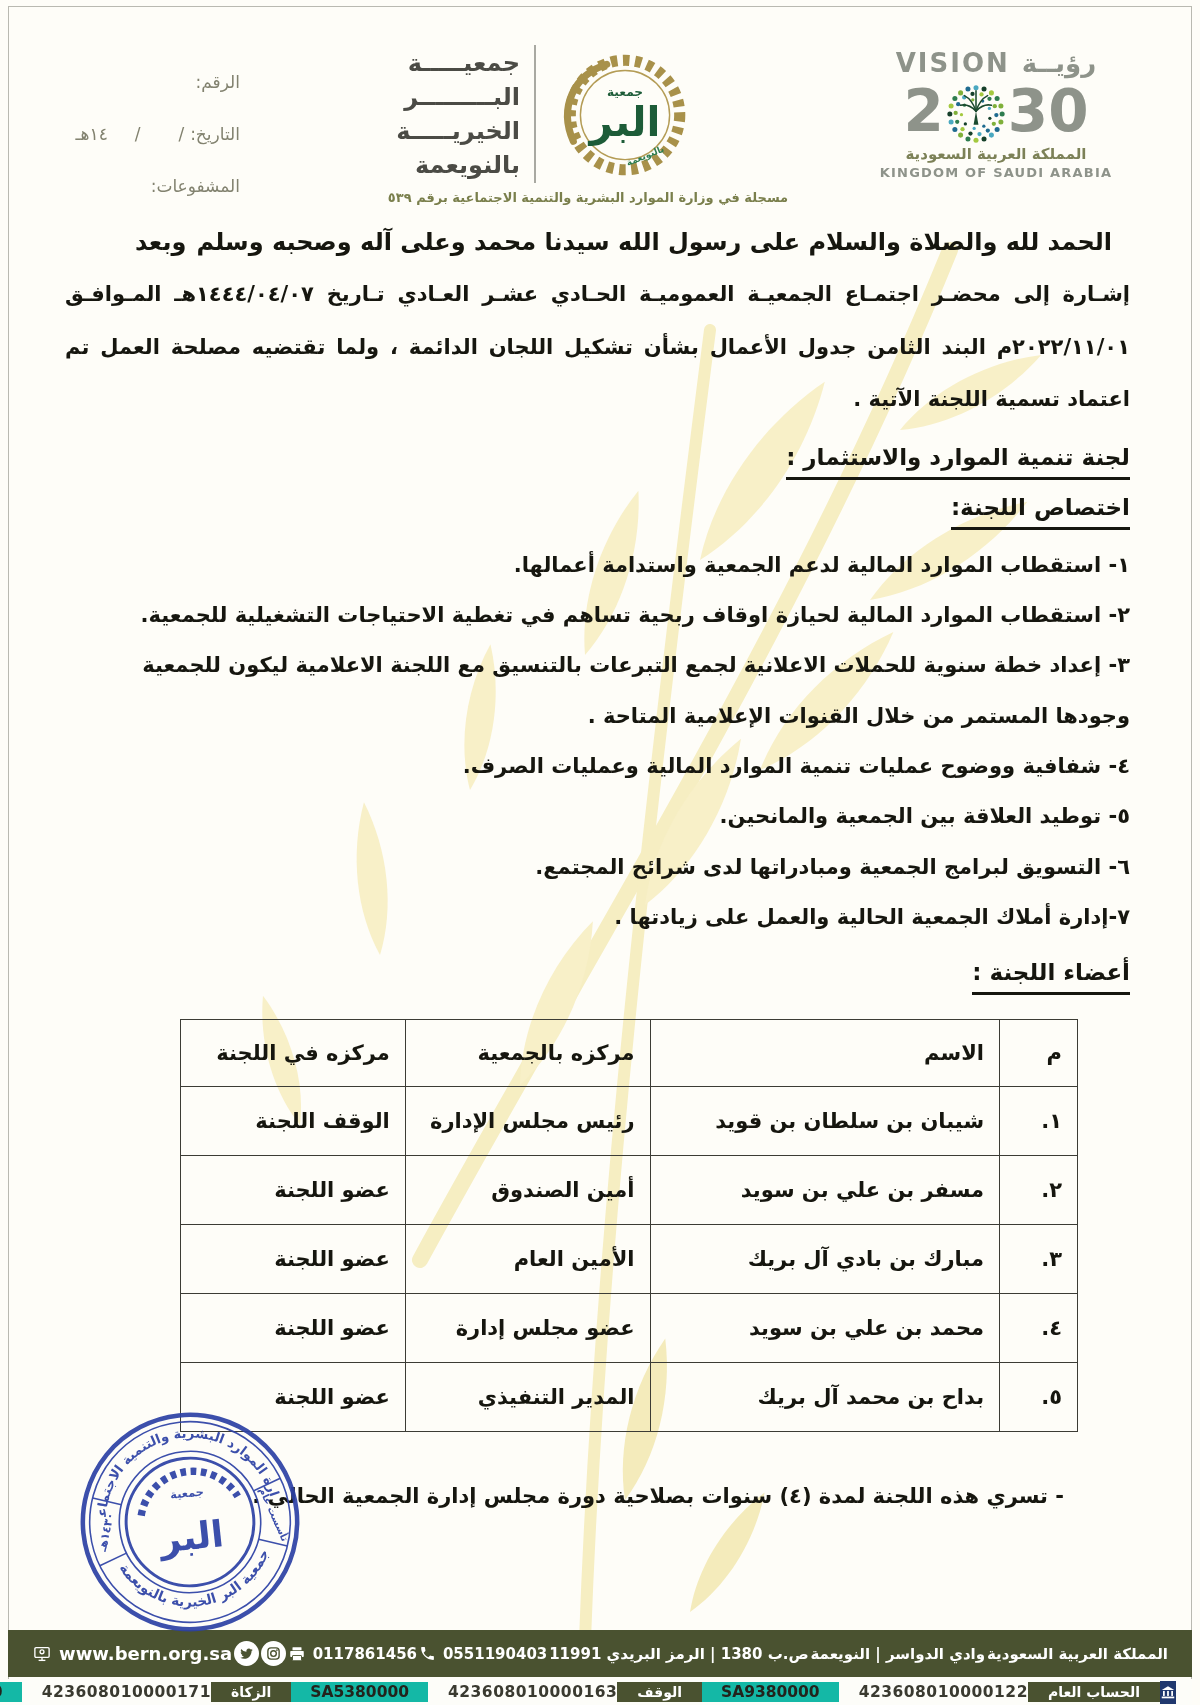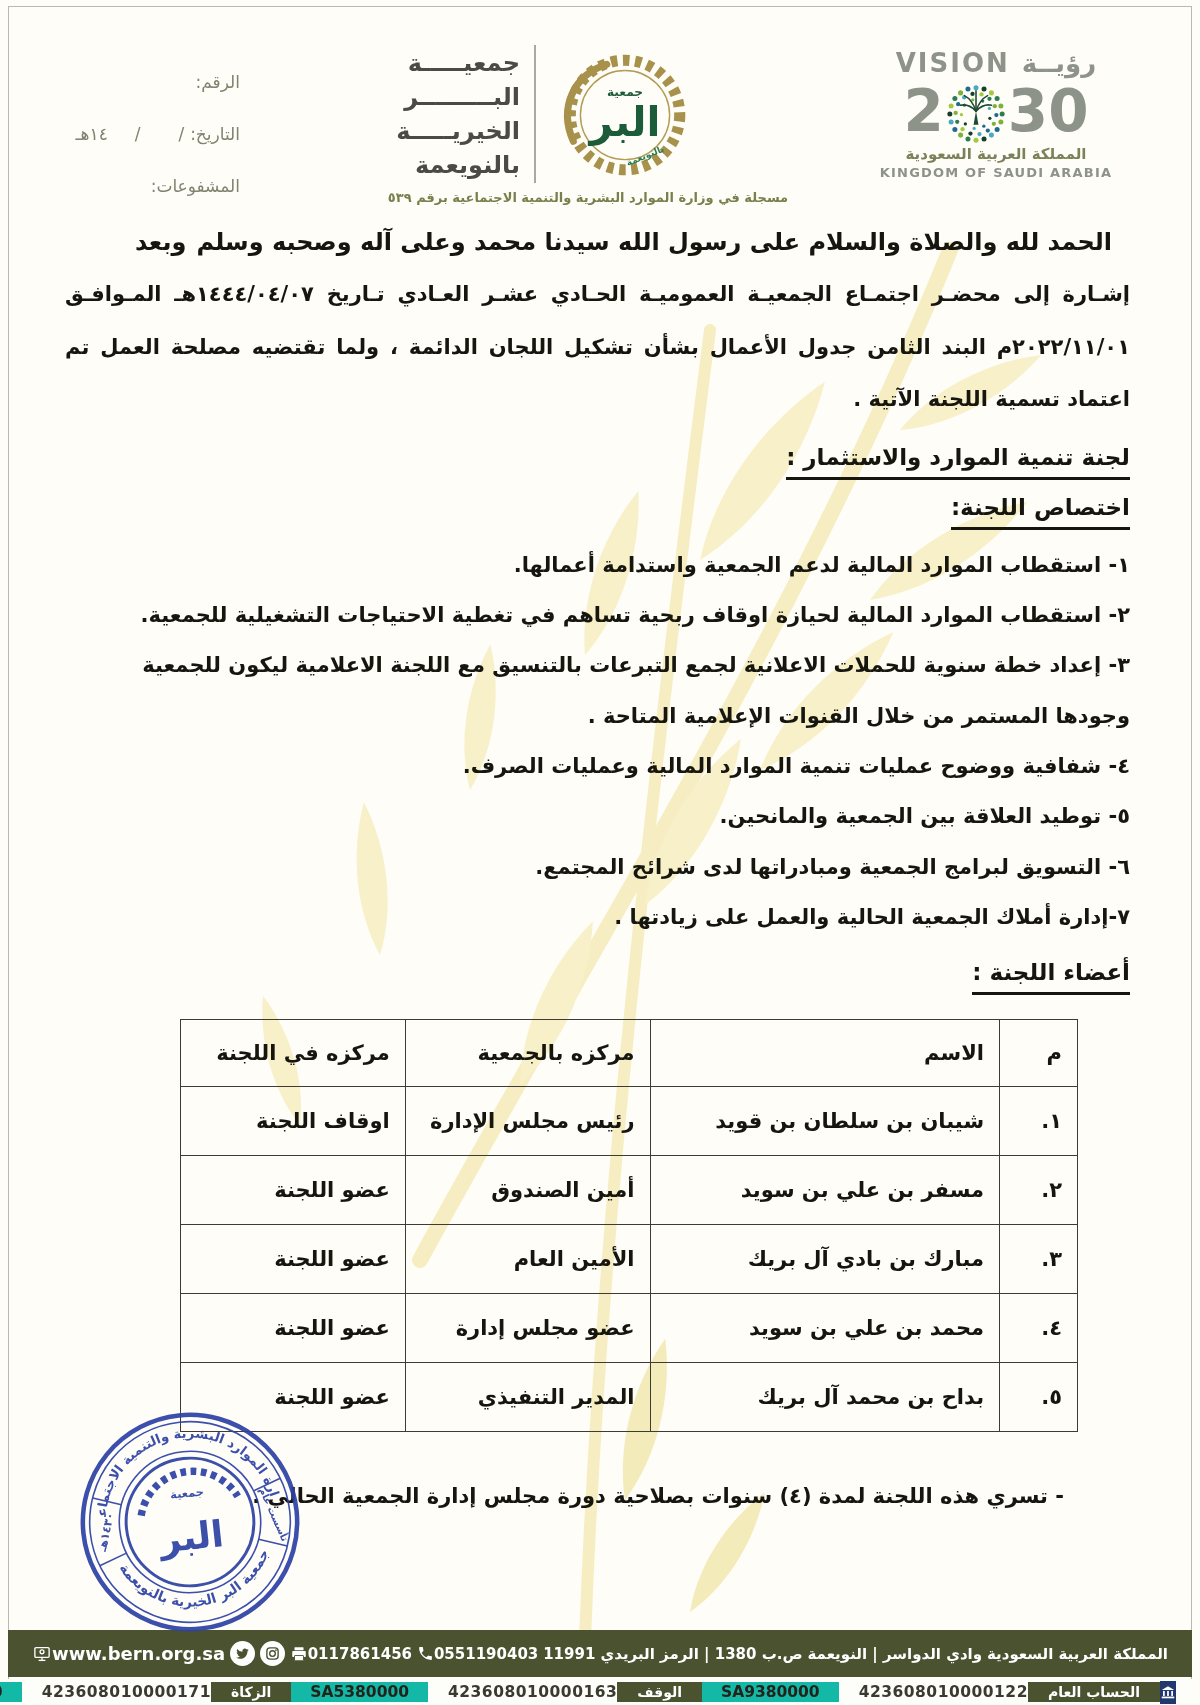--- a/index.html
+++ b/index.html
@@ -34,21 +34,21 @@
   table.members th,table.members td{border:1.2px solid #3c3c35;font-size:21px;font-weight:bold;padding:0 15px;}
   table.members th{height:66px;}
   table.members td{height:68px;}
   .note{font-size:21px;font-weight:bold;margin:52px 66px 0 0;}
   
   .stamp{position:absolute;left:76px;top:1408px;z-index:3;transform:rotate(-6deg);opacity:.92;}
   
   .foot-bar{position:absolute;left:8px;right:8px;top:1630px;height:47px;background:#4a5230;z-index:2;
             display:flex;direction:rtl;align-items:center;justify-content:space-between;padding:0 24px;box-sizing:border-box;
             color:#fff;font-size:15px;font-weight:bold;}
-  .fb-group{display:flex;align-items:center;gap:0;direction:ltr;}
+  .fb-group{display:flex;align-items:center;gap:7px;direction:ltr;}
   .fb-site{font-size:18px;}
   .soc{width:25px;height:25px;border-radius:50%;background:#fff;display:flex;align-items:center;justify-content:center;}
   .accounts{position:absolute;left:8px;right:8px;top:1679px;height:26px;background:#fdfdf9;z-index:2;
             display:flex;direction:rtl;align-items:center;justify-content:space-between;padding:0 16px;box-sizing:border-box;}
   .acc-label{background:#4a5230;color:#fff;font-size:14px;font-weight:bold;padding:2px 20px;white-space:nowrap;text-align:center;}
   .iban{direction:ltr;font-size:15.5px;font-weight:bold;color:#3a3a30;white-space:nowrap;}
   .iban .pre{background:#14b8a6;color:#23231c;padding:1px 19px;}
   .iban .num{margin-left:20px;letter-spacing:.5px;text-align:right;}
   .bank-box{width:26px;height:23px;background:#20386e;display:flex;align-items:center;justify-content:center;}
 </style>
@@ -213,21 +213,21 @@
           <th>الاسم</th>
           <th>مركزه بالجمعية</th>
           <th>مركزه في اللجنة</th>
         </tr>
       </thead>
       <tbody>
         <tr>
           <td>١.</td>
           <td>شيبان بن سلطان بن قويد</td>
           <td>رئيس مجلس الإدارة</td>
-          <td>اوقاف اللجنة</td>
+          <td>الوقف اللجنة</td>
         </tr>
         <tr>
           <td>٢.</td>
           <td>مسفر بن علي بن سويد</td>
           <td>أمين الصندوق</td>
           <td>عضو اللجنة</td>
         </tr>
         <tr>
           <td>٣.</td>
           <td>مبارك بن بادي آل بريك</td>

